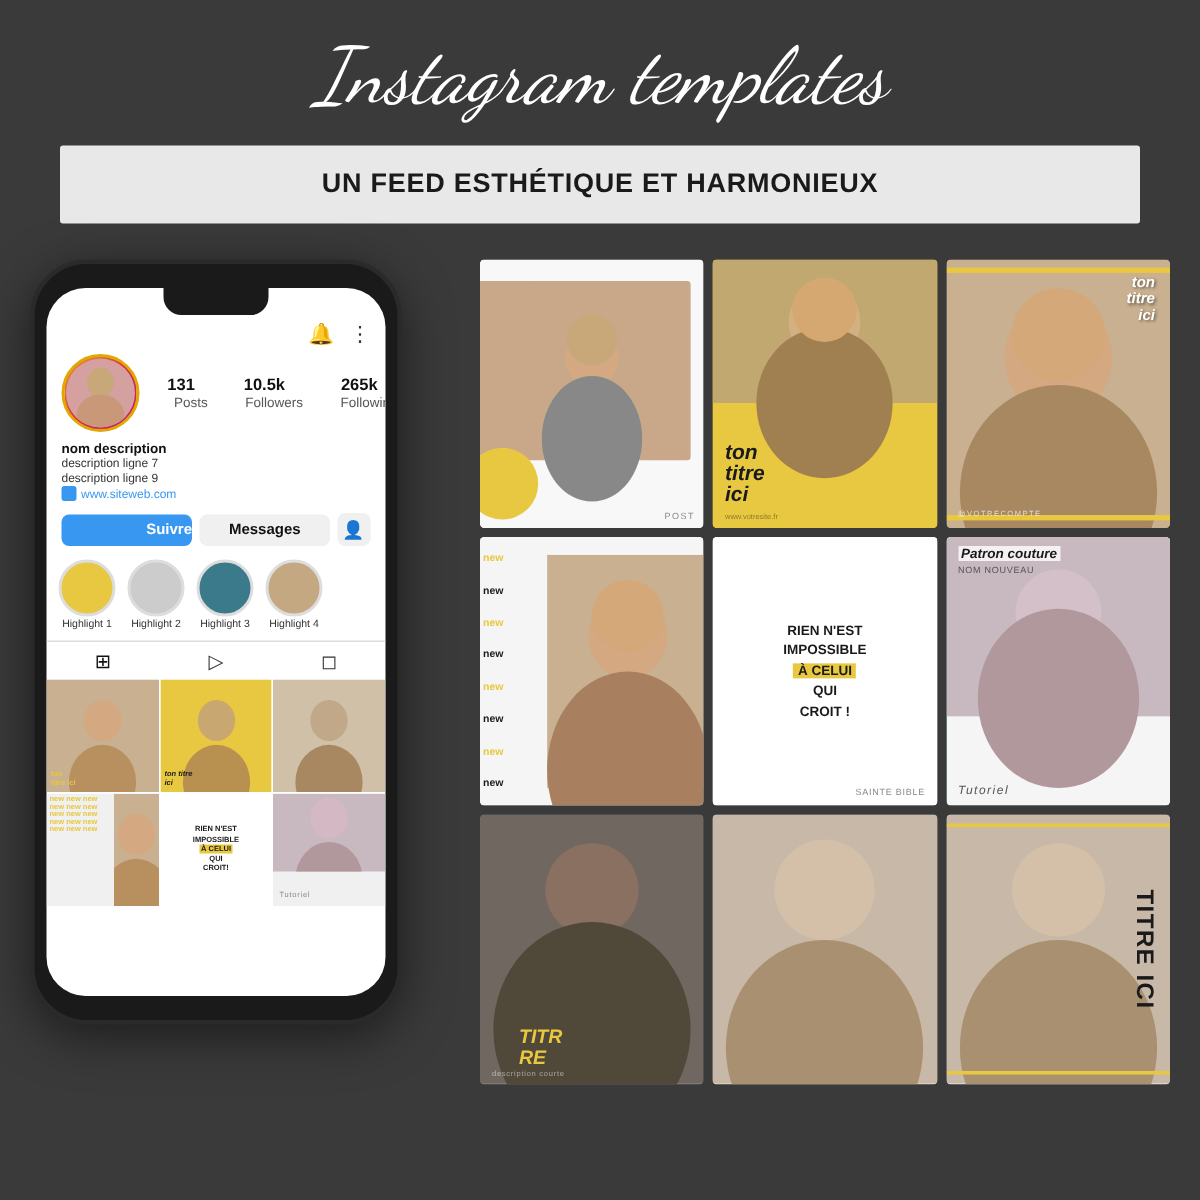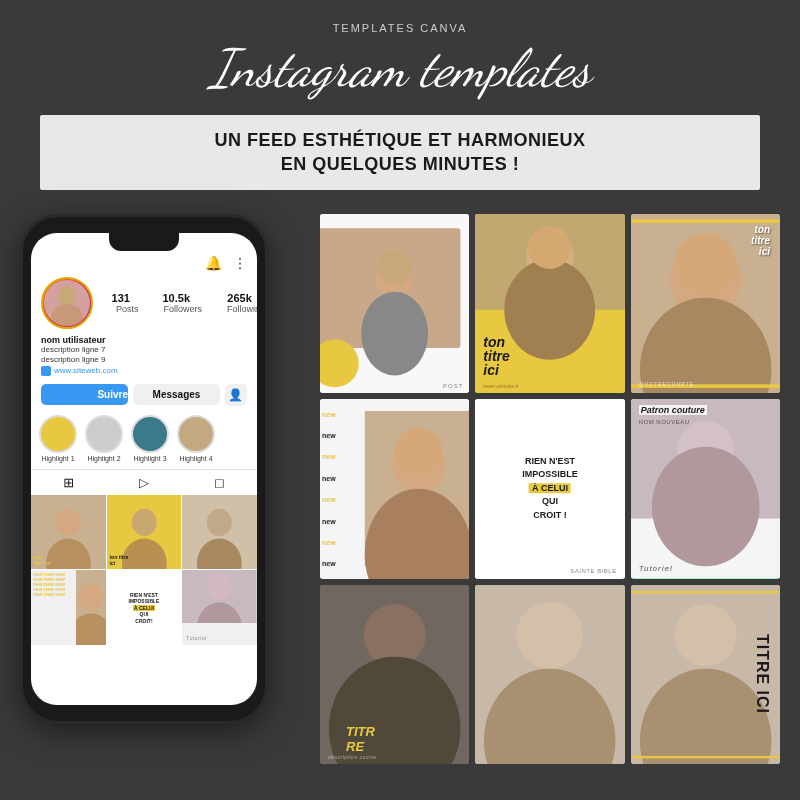--- a/index.html
+++ b/index.html
@@ -347,28 +347,26 @@
 
     
     .tcard-9 {
       background: #f0f0f0;
     }
   </style>
 </head>
 <body>
 
 <div class="header">
-  <span class="templates-canva-label">TEMPLATES CANVA</span>
   <div class="main-title">Instagram templates</div>
 </div>
 
 <div class="banner">
   <div class="banner-text">
     <span>UN FEED ESTHÉTIQUE ET HARMONIEUX</span><br>
-    <span>EN QUELQUES MINUTES !</span>
   </div>
 </div>
 
 <div class="content-area">
 
   <div class="phone-container">
     <div class="phone-outer">
       <div class="phone-screen">
         <div class="phone-notch"></div>
 
@@ -396,21 +394,21 @@
               <span class="ig-stat-label">Followers</span>
             </div>
             <div class="ig-stat">
               <span class="ig-stat-num">265k</span>
               <span class="ig-stat-label">Following</span>
             </div>
           </div>
         </div>
 
         <div class="ig-bio">
-          <div class="ig-username">nom utilisateur</div>
+          <div class="ig-username">nom description</div>
           <div class="ig-bio-line">description ligne 7</div>
           <div class="ig-bio-line">description ligne 9</div>
           <div class="ig-website">
             <span class="ig-website-icon"></span>
             <span class="ig-website-text">www.siteweb.com</span>
           </div>
         </div>
 
         <div class="ig-buttons">
           <div class="ig-follow-btn">Suivre</div>

